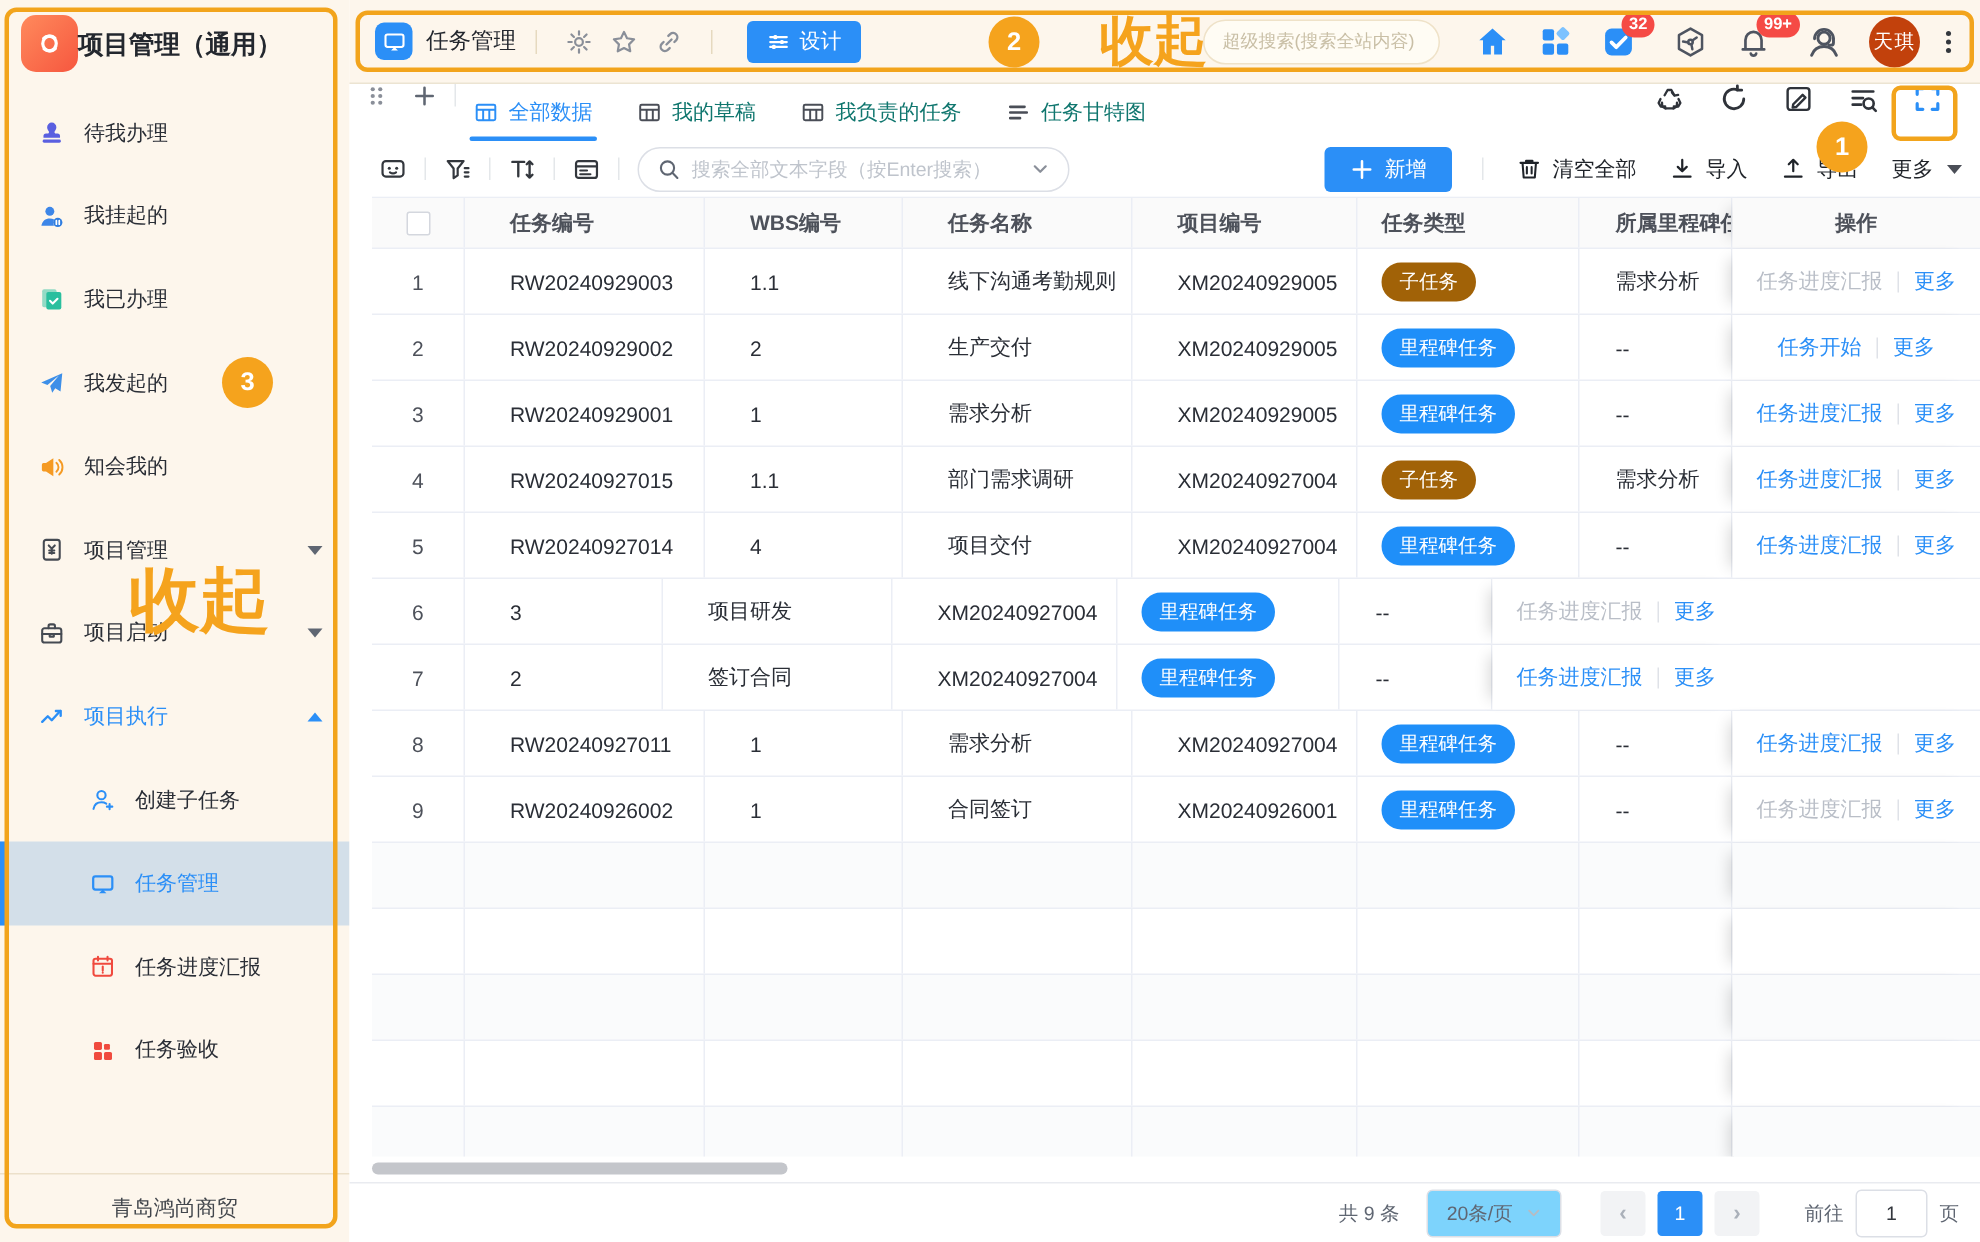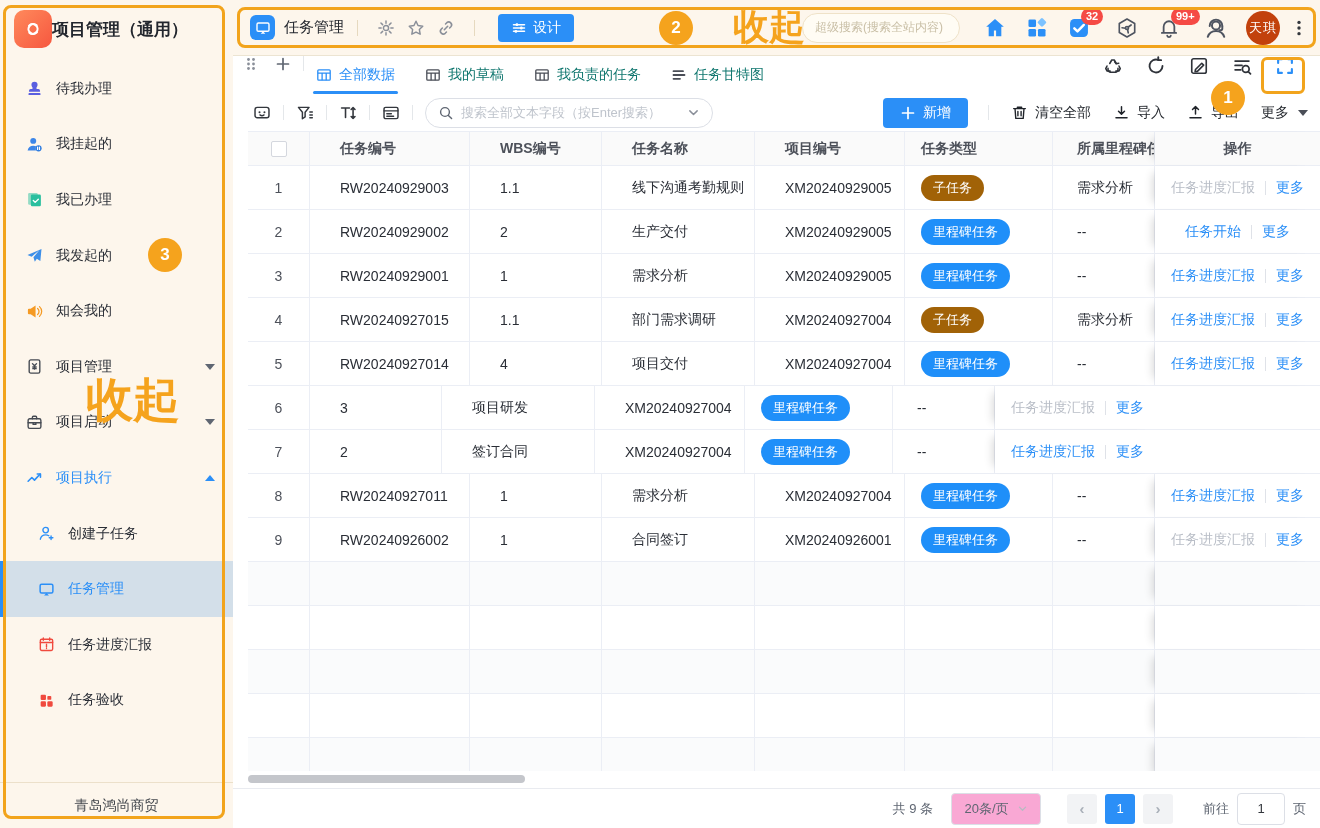--- a/index.html
+++ b/index.html
@@ -13,21 +13,21 @@
   
   .sidebar{position:absolute;left:0;top:0;width:233px;height:828px;background:#fdf6ec}
   .side-header{display:flex;align-items:center;gap:0;padding:10px 0 0 14px}
   .logo{width:38px;height:38px;border-radius:10px;background:linear-gradient(135deg,#ff8a5c,#f6573f);
         display:flex;align-items:center;justify-content:center}
   .logo .ic{width:20px;height:20px}
   .app-title{font-size:17px;font-weight:bold;color:#23272e}
   .side-nav{position:absolute;top:61px;left:0;right:0}
   .side-item{position:relative;height:55.6px;display:flex;align-items:center;gap:13px;
              padding-left:26px;font-size:14px;color:#2a2e36;cursor:pointer}
-  .side-item.lv2{padding-left:38px}
+  .side-item.lv2{padding-left:60px}
   .side-item.active{color:#2b8ff7}
   .side-item.selected{background:#d3dfe9;color:#2b8ff7}
   .side-item.selected::before{content:"";position:absolute;left:0;top:0;bottom:0;width:4px;background:#2b8ff7}
   .side-item .s-ic{width:17px;height:17px}
   .caret{position:absolute;right:18px;width:0;height:0;border-left:5px solid transparent;border-right:5px solid transparent}
   .caret.down{border-top:6px solid #5f6672}
   .caret.up{border-bottom:6px solid #2b8ff7}
   .side-footer{position:absolute;bottom:0;left:0;right:0;height:45px;border-top:1px solid #ece0ca;
                display:flex;align-items:center;justify-content:center;font-size:14px;color:#43474d;background:#fdf6ec}
 
@@ -102,21 +102,21 @@
   .op-sep{width:1px;height:14px;background:#dfe2e8;margin:0 10px}
 
   .hscroll{position:absolute;left:15px;top:719px;width:1072px;height:9px}
   .hthumb{position:absolute;left:0;top:0;width:277px;height:8px;border-radius:4px;background:#c4c6cb;cursor:pointer}
 
   
   .pager{position:absolute;left:0;right:0;bottom:0;height:39px;border-top:1px solid #e9ebf0;
          display:flex;align-items:center;justify-content:flex-end;font-size:13px;color:#5f6672;background:#fff}
   .pg-total{margin-right:18px}
   .pg-select{width:88px;height:30px;border:1px solid #dcdfe6;border-radius:4px;display:flex;align-items:center;
-             justify-content:center;gap:8px;color:#5f6672;background:#f9a8d4;cursor:pointer}
+             justify-content:center;gap:8px;color:#5f6672;background:#7dd3fc;cursor:pointer}
   .pg-select .ic{width:11px;height:11px;color:#b7bbc2}
   .pg-btn{width:30px;height:30px;border-radius:3px;background:#f2f3f5;color:#aab0b9;display:flex;align-items:center;
           justify-content:center;font-size:15px;font-weight:bold;cursor:pointer}
   .pg-cur{width:30px;height:30px;border-radius:3px;background:#2b8ff7;color:#fff;display:flex;align-items:center;
           justify-content:center;font-size:13px;cursor:pointer}
   .pg-prev{margin:0 8px 0 26px}.pg-next{margin-left:8px}
   .pg-goto{display:flex;align-items:center;gap:8px;margin-left:30px;margin-right:14px}
   .pg-input{width:42px;height:28px;border:1px solid #dcdfe6;border-radius:4px;text-align:center;font-size:13px;
             color:#33373d;background:#fff;font-family:inherit}
 

